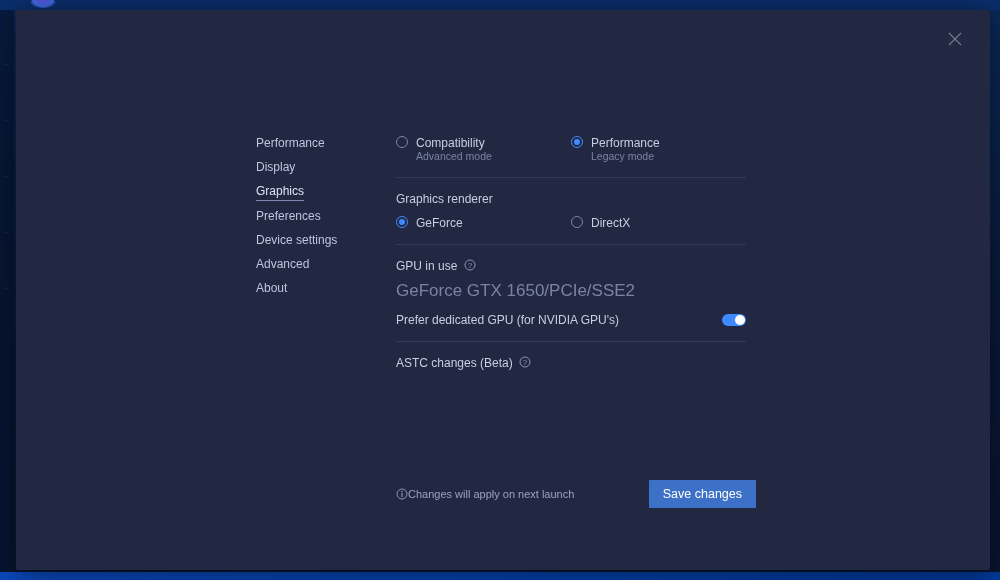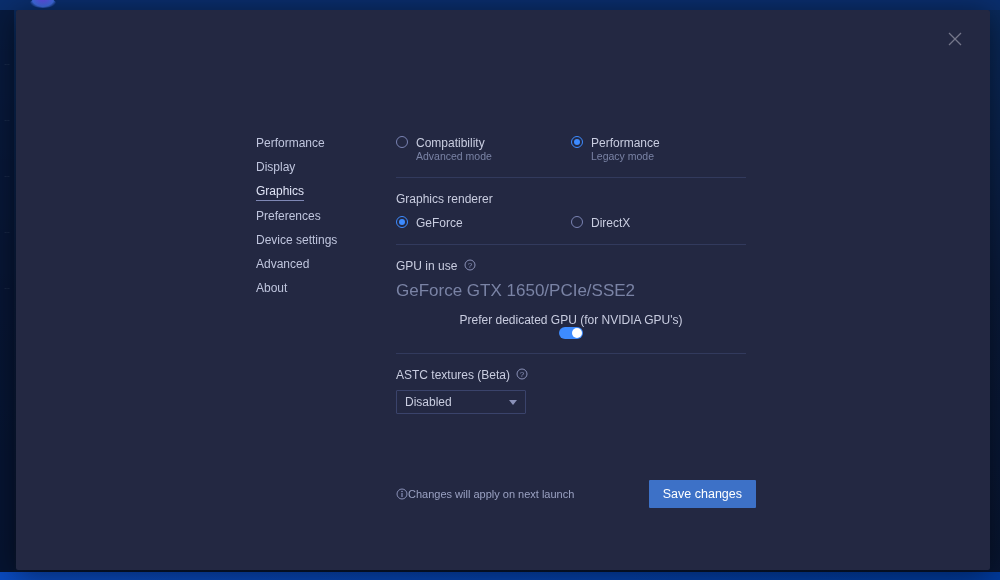--- a/index.html
+++ b/index.html
@@ -98,21 +98,20 @@
   .radio-label { font-size: 12px; color: #c9cde0; line-height: 14px; }
   .radio-sub   { font-size: 10.5px; color: #7a83a5; line-height: 13px; }
 
   .hr {
     border: none; border-top: 1px solid #323a5d; margin: 14px 0 14px 0;
   }
 
   .row-flex {
     display: flex; justify-content: space-between; align-items: center;
     font-size: 12px;
-    flex-direction: column;
   }
 
   .gpu-name { font-size: 17px; color: #7a83a5; margin-top: 3px; }
 
   .toggle {
     width: 24px; height: 12px; border-radius: 6px;
     background: #3d8bff; position: relative; cursor: pointer;
   }
   .toggle::after {
     content: ""; position: absolute; right: 1px; top: 1px;
@@ -240,31 +239,27 @@
     <div class="gpu-name">GeForce GTX 1650/PCIe/SSE2</div>
 
     <div class="row-flex" style="margin-top:12px;">
       <span>Prefer dedicated GPU (for NVIDIA GPU's)</span>
       <div class="toggle"></div>
     </div>
 
     <hr class="hr">
 
     <div class="section-label">
-      <span>ASTC textures (Beta)</span>
+      <span>ASTC changes (Beta)</span>
       <span class="info-icon">
         <svg viewBox="0 0 12 12">
             <circle cx="6" cy="6" r="5" fill="none" stroke="#8a91b8" stroke-width="1"></circle>
             <text x="6" y="9" text-anchor="middle" font-size="8" fill="#8a91b8">?</text>
           </svg>
       </span>
-    </div>
-    <div class="select">
-      <span>Disabled</span>
-      <span class="chev"></span>
     </div>
 
   </div>
 
   <div class="footer">
     <div class="footer-note">
       <span class="info-icon" style="margin-left:0;">
         <svg viewBox="0 0 12 12">
             <circle cx="6" cy="6" r="5" fill="none" stroke="#8a91b8" stroke-width="1"></circle>
             <circle cx="6" cy="3.5" r="0.8" fill="#8a91b8"></circle>

